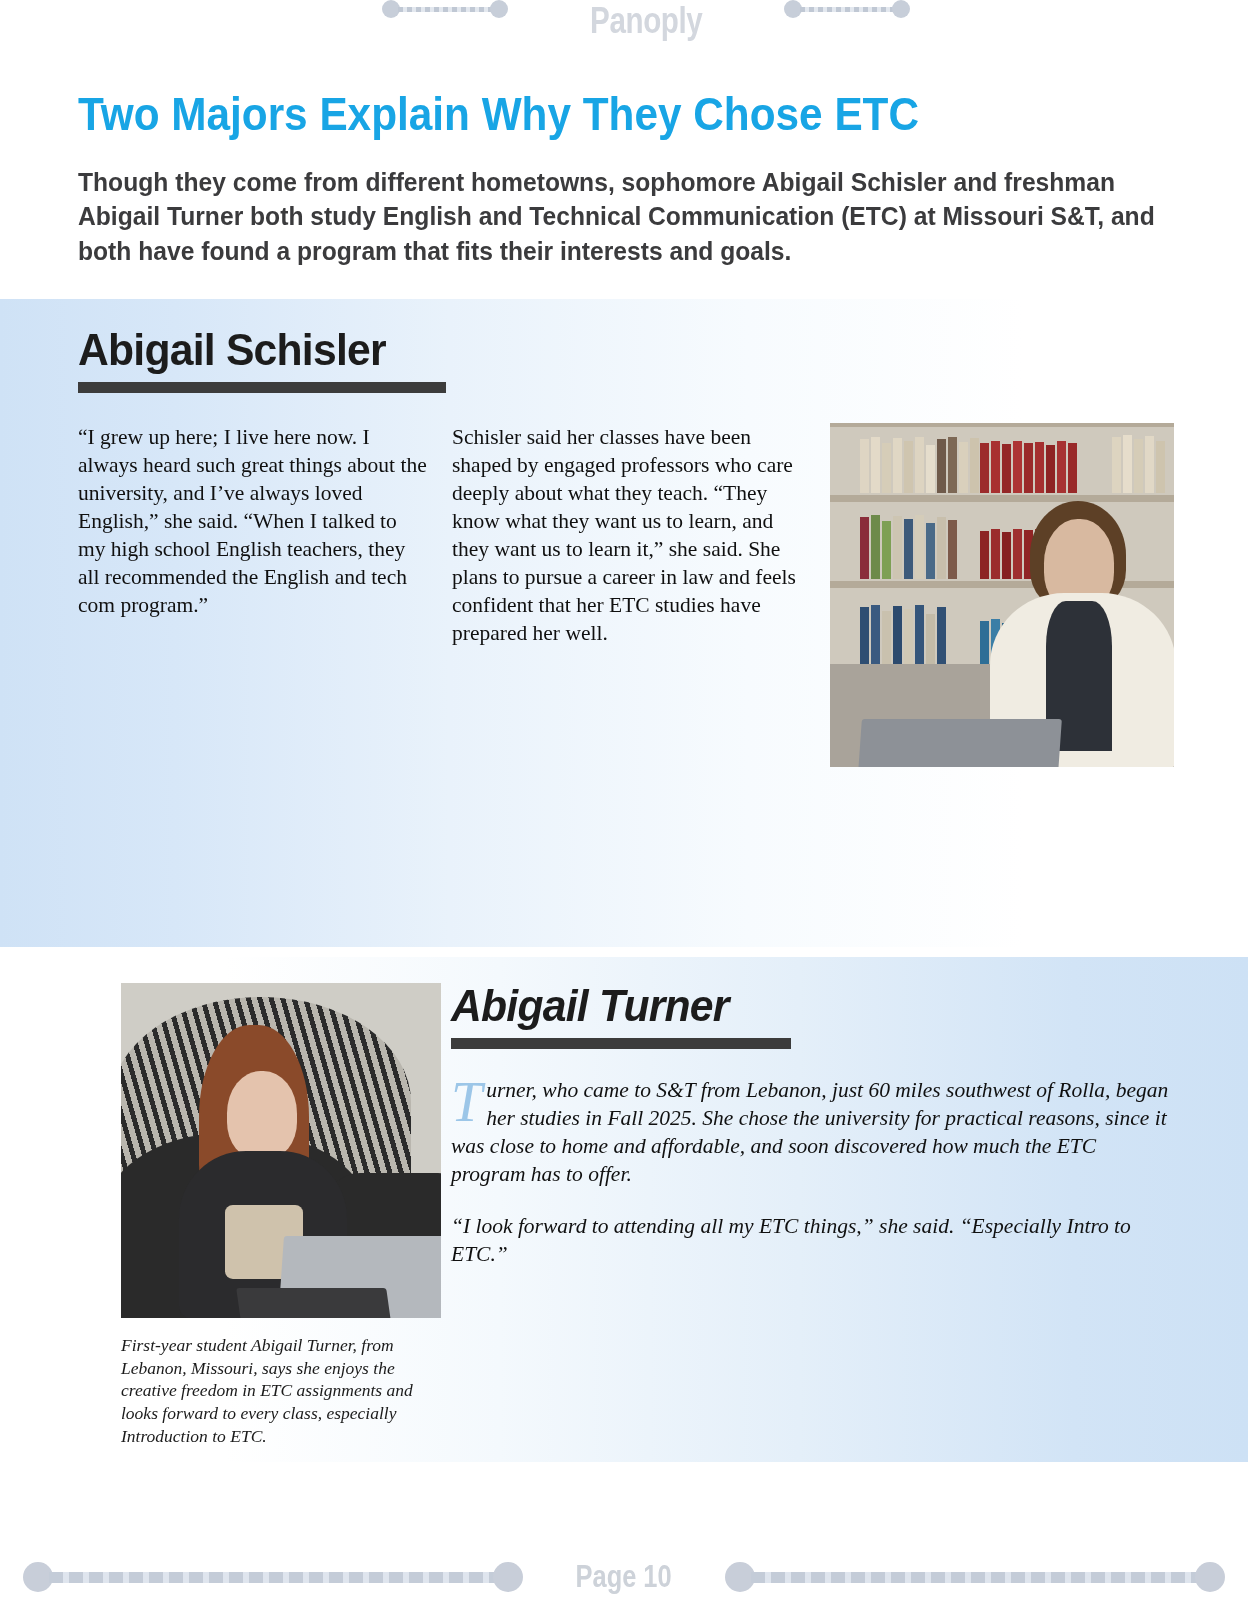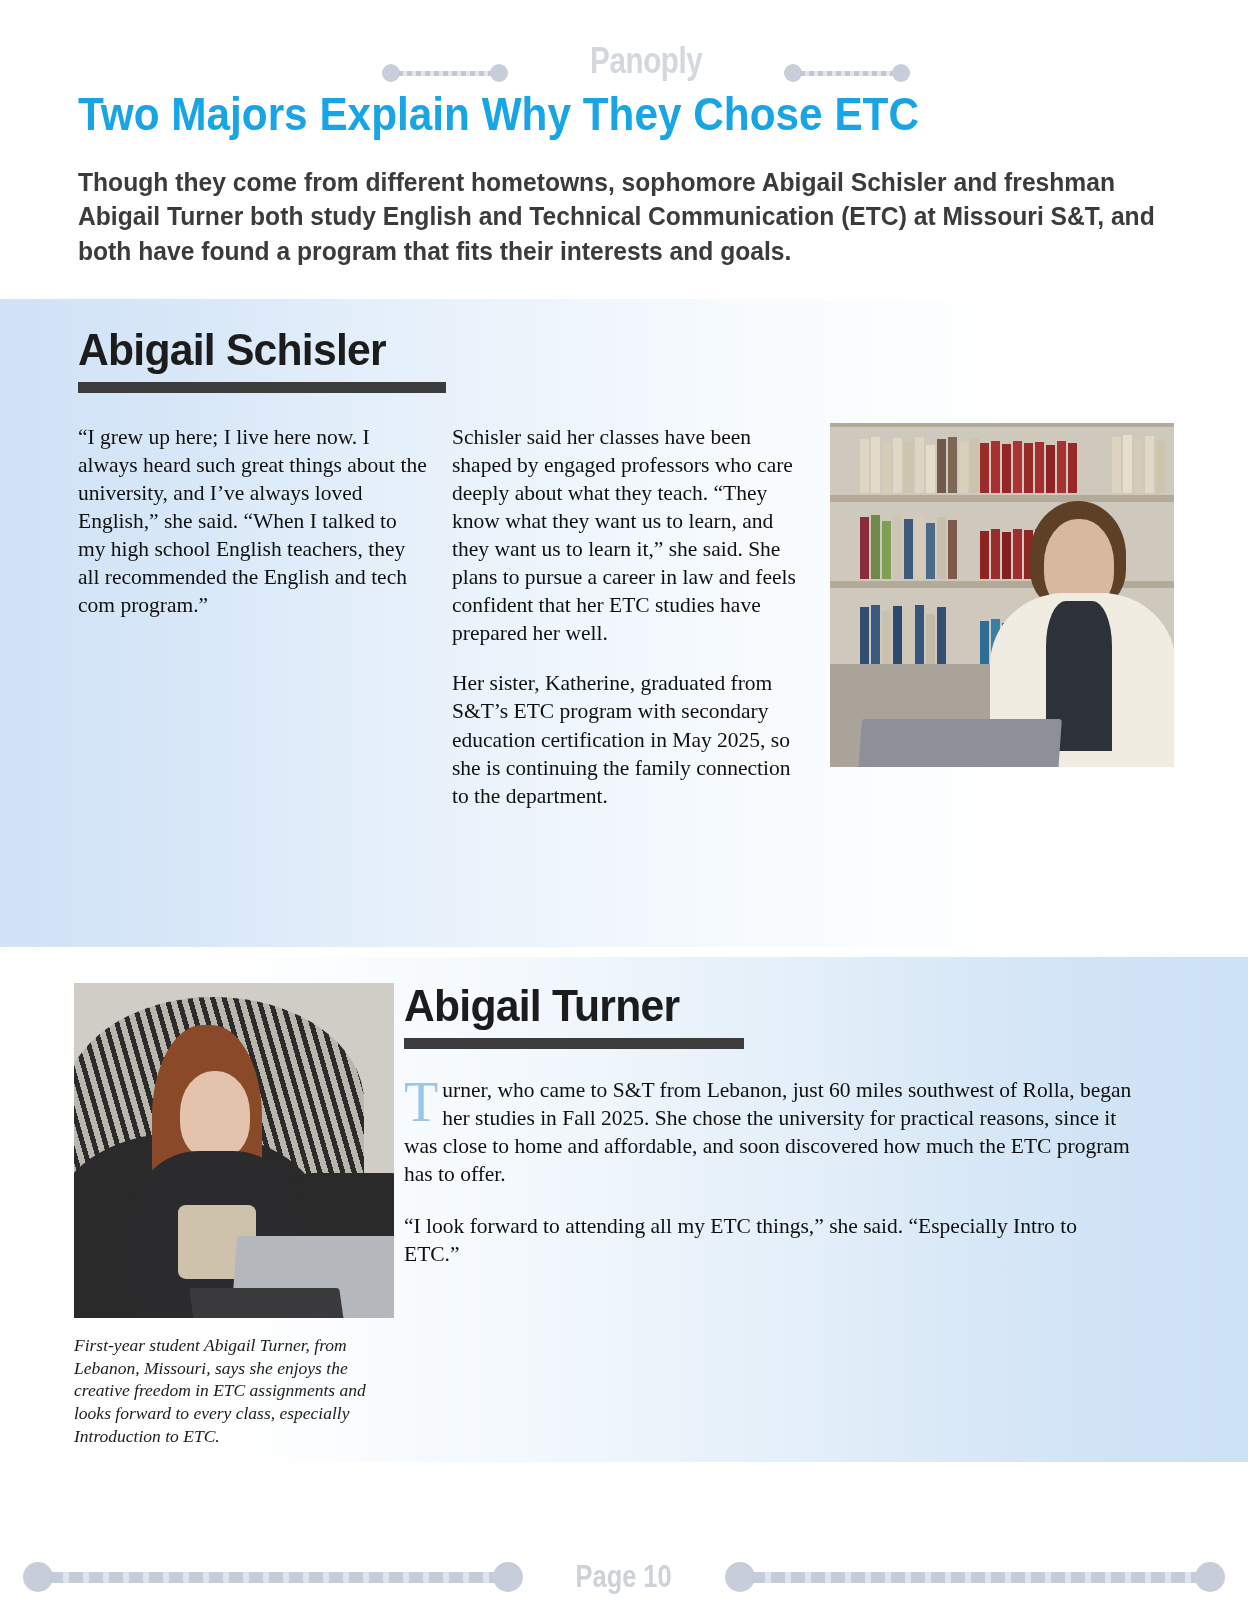--- a/index.html
+++ b/index.html
@@ -12,21 +12,21 @@
     background: #ffffff;
     font-family: "Liberation Serif", serif;
     overflow: hidden;
     position: relative;
   }
 
   
   .masthead {
     height: 82px;
     display: flex;
-    align-items: flex-end;
+    align-items: flex-start;
     justify-content: center;
     gap: 68px;
     background: #ffffff;
     padding-left: 44px;
   }
   .mast-rule {
     display: flex;
     align-items: center;
     width: 126px;
   }
@@ -173,27 +173,28 @@
     width: 322px;
   }
 
   
   .turner-body {
     display: flex;
     margin-left: 74px;
     width: 1100px;
     align-items: flex-start;
   }
-  .turner-photo-col { width: 284px; margin-right: 46px; }
+  .turner-photo-col { width: 284px; margin-right: 46px; margin-left: 47px; }
   .photo-2 { width: 320px; height: 335px; }
   .turner-text {
     width: 730px;
     font-size: 21.5px;
     line-height: 1.30;
     color: #101010;
+    font-style: italic;
   }
   .turner-text p { margin: 0 0 24px 0; }
   .turner-text p:last-child { margin-bottom: 0; }
   .turner-head-wrap { width: 340px; }
   .dropcap-t::first-letter {
     float: left;
     font-size: 56px;
     line-height: 0.82;
     color: #9cc6e8;
     padding: 3px 4px 0 0;
@@ -304,21 +305,20 @@
   </div>
 
   <div class="schisler-body">
 
     <div class="col col-1">
       <p>“I grew up here; I live here now. I always heard such great things about the university, and I’ve always loved English,” she said. “When I talked to my high school English teachers, they all recommended the English and tech com program.”</p>
     </div>
 
     <div class="col col-2">
       <p>Schisler said her classes have been shaped by engaged professors who care deeply about what they teach. “They know what they want us to learn, and they want us to learn it,” she said. She plans to pursue a career in law and feels confident that her ETC studies have prepared her well.</p>
-      <p>Her sister, Katherine, graduated from S&amp;T’s ETC program with secondary education certification in May 2025, so she is continuing the family connection to the department.</p>
     </div>
 
     <div class="photo-col">
       <div class="photo photo-1">
         <div class="shelf-bg"></div>
         <div class="shelf-row" style="top:0;height:4px;"></div>
         <div class="shelf-row" style="top:72px;height:7px;"></div>
         <div class="shelf-row" style="top:158px;height:7px;"></div>
         <div class="shelf-row" style="top:248px;height:7px;"></div>
         <div class="books" style="left:30px;top:14px;height:56px;">

